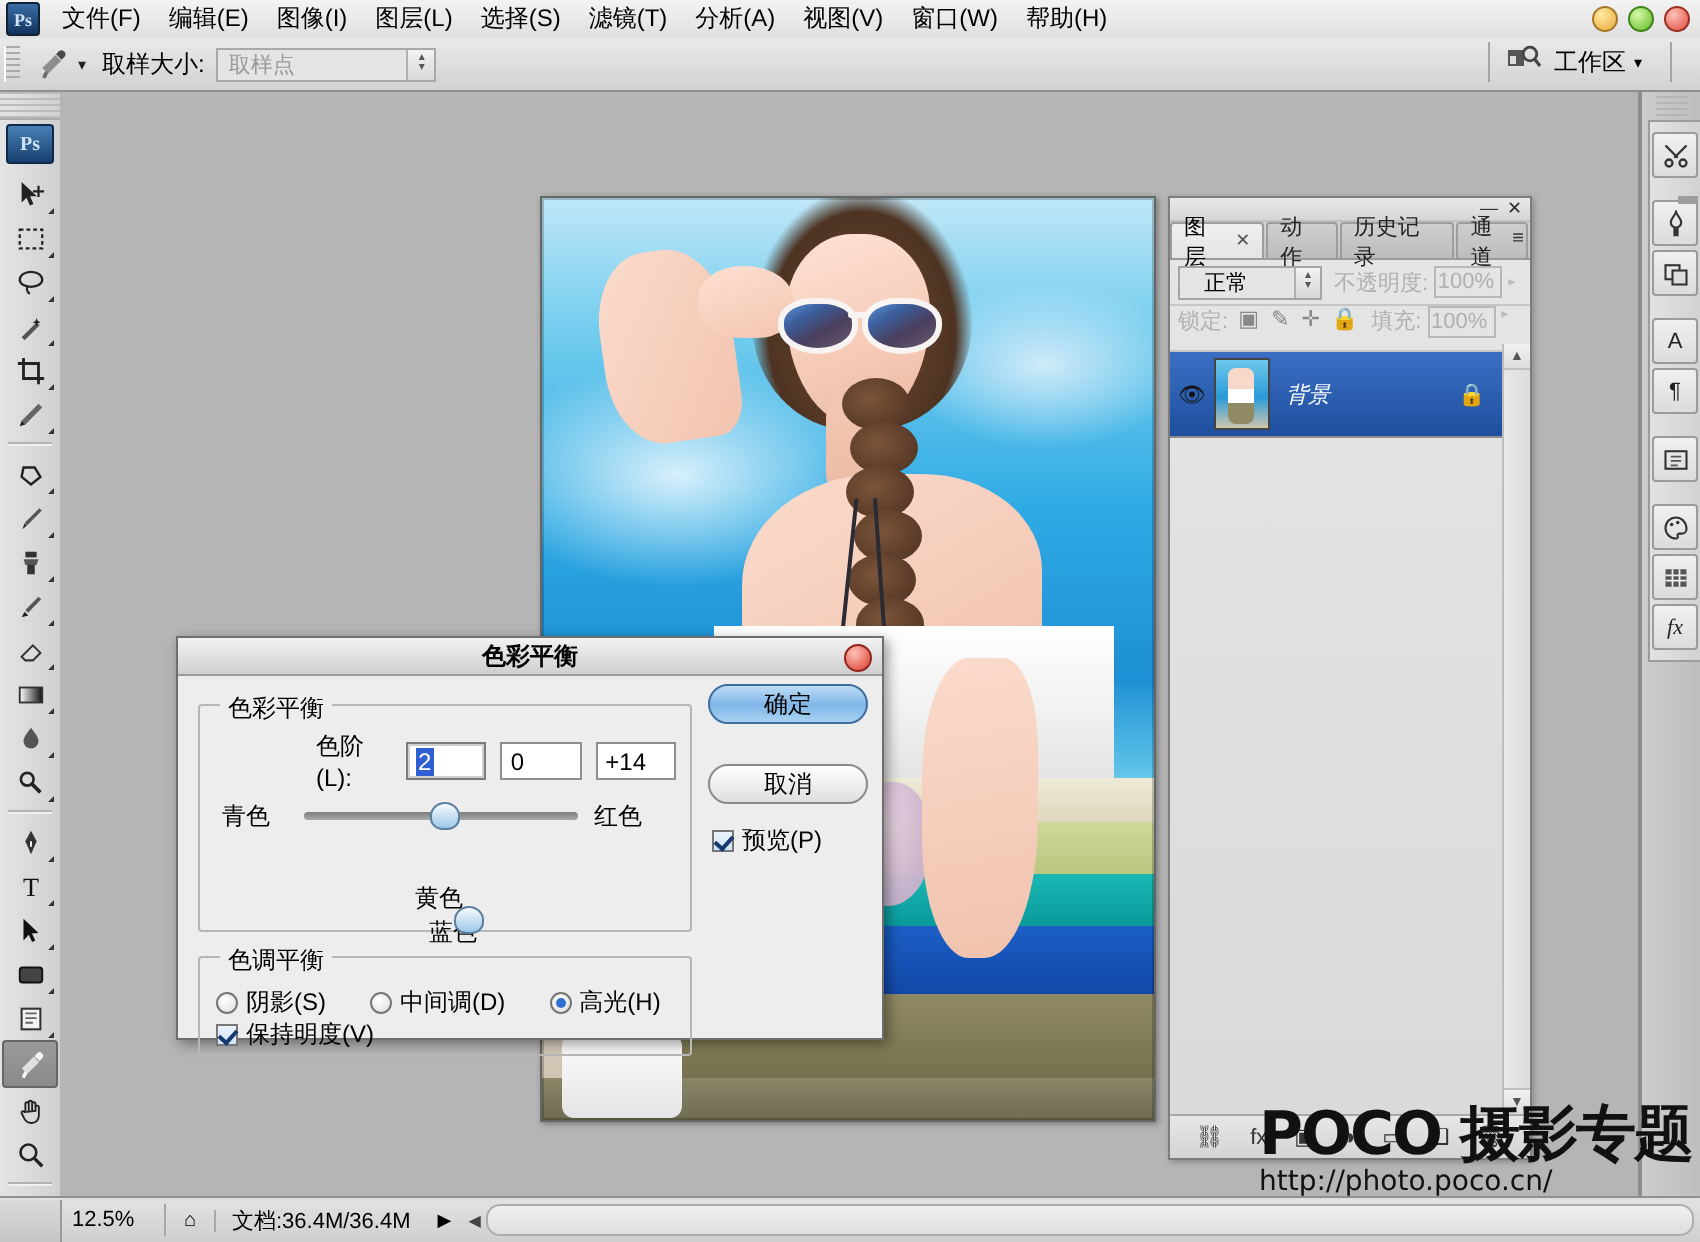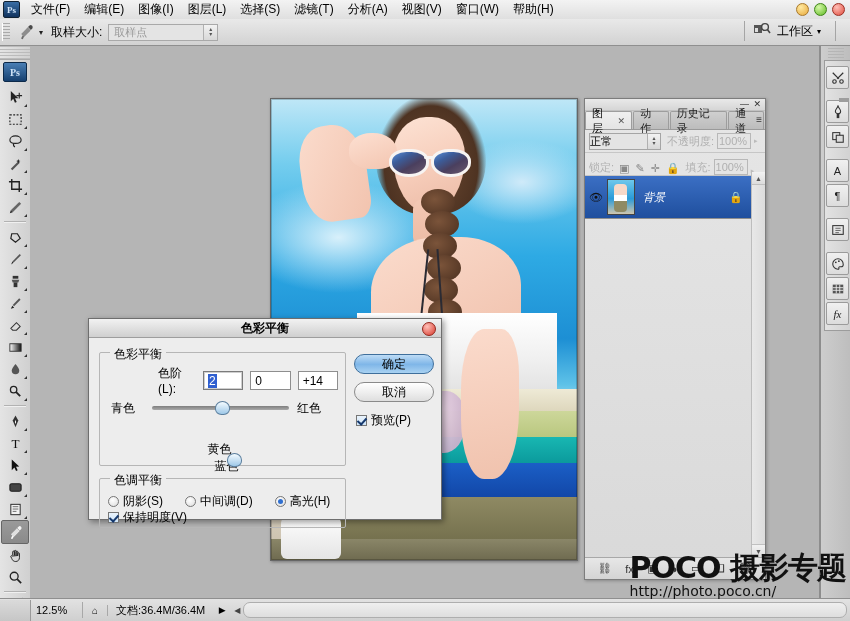--- a/index.html
+++ b/index.html
@@ -291,21 +291,21 @@
     content:"";position:absolute;left:2px;top:0px;width:4px;height:7px;
     border:solid #16396e;border-width:0 2px 2px 0;transform:rotate(42deg);
   }
   .chk-row{position:absolute;left:8px;top:30px;display:flex;align-items:center;}
   .btn{
     position:absolute;width:80px;height:20px;border-radius:10px;
     display:flex;align-items:center;justify-content:center;
     font-size:12px;box-sizing:border-box;
   }
   .btn-ok{
-    left:265px;top:16px;
+    left:265px;top:4px;
     background:linear-gradient(#bedcf6,#7fb6e8 52%,#a9d2f2);
     border:1px solid #3f6f9c;color:#000;
   }
   .btn-cancel{
     left:265px;top:44px;
     background:linear-gradient(#ffffff,#ececec 60%,#dedede);
     border:1px solid #8a8a8a;color:#000;
   }
   .preview-row{position:absolute;left:267px;top:74px;display:flex;align-items:center;}
 
@@ -335,39 +335,39 @@
   }
   .lp-tab.active{background:linear-gradient(#efefef,#e4e4e4);color:#000;}
   .lp-tab .xx{margin-left:4px;font-size:9px;color:#555;}
   .lp-menu{position:absolute;right:3px;top:3px;font-size:10px;color:#333;}
   .lp-row1{
     height:22px;display:flex;align-items:center;padding:0 4px;
     border-bottom:1px solid #c6c6c6;
   }
   .blendsel{
     width:72px;height:17px;border:1px solid #a5a5a5;background:#e4e4e4;
-    font-size:11px;display:flex;align-items:center;padding-left:0;
+    font-size:11px;display:flex;align-items:center;padding-left:12px;
     position:relative;box-sizing:border-box;
   }
   .blendsel .spin{
     position:absolute;right:0;top:0;width:12px;height:15px;
     background:linear-gradient(#f2f2f2,#d8d8d8);border-left:1px solid #b0b0b0;
     display:flex;flex-direction:column;align-items:center;justify-content:center;
     font-size:6px;line-height:5px;color:#555;
   }
   .dim{color:#b0b0b0;}
   .opacity-lbl{font-size:11px;margin-left:6px;}
   .opacity-box{
     width:34px;height:16px;border:1px solid #b8b8b8;background:#e4e4e4;
     font-size:11px;display:flex;align-items:center;justify-content:flex-end;
     padding-right:3px;margin-left:3px;color:#b0b0b0;box-sizing:border-box;
   }
   .opacity-arrow{font-size:7px;color:#bbb;margin-left:3px;}
   .lp-row2{
-    height:22px;display:flex;align-items:flex-end;padding:0 4px;
+    height:22px;display:flex;align-items:flex-start;padding:0 4px;
     border-bottom:1px solid #c6c6c6;
   }
   .lock-lbl{font-size:11px;color:#b0b0b0;margin-right:5px;}
   .lockicons{display:flex;align-items:center;gap:6px;color:#888;font-size:11px;}
   .layer-row{
     height:42px;display:flex;align-items:center;
     background:linear-gradient(#3b6fc4,#1f4f9e);color:#fff;
     border-bottom:1px solid #8e8e8e;position:relative;
   }
   .eye{width:22px;display:flex;align-items:center;justify-content:center;font-size:11px;color:#111;}

